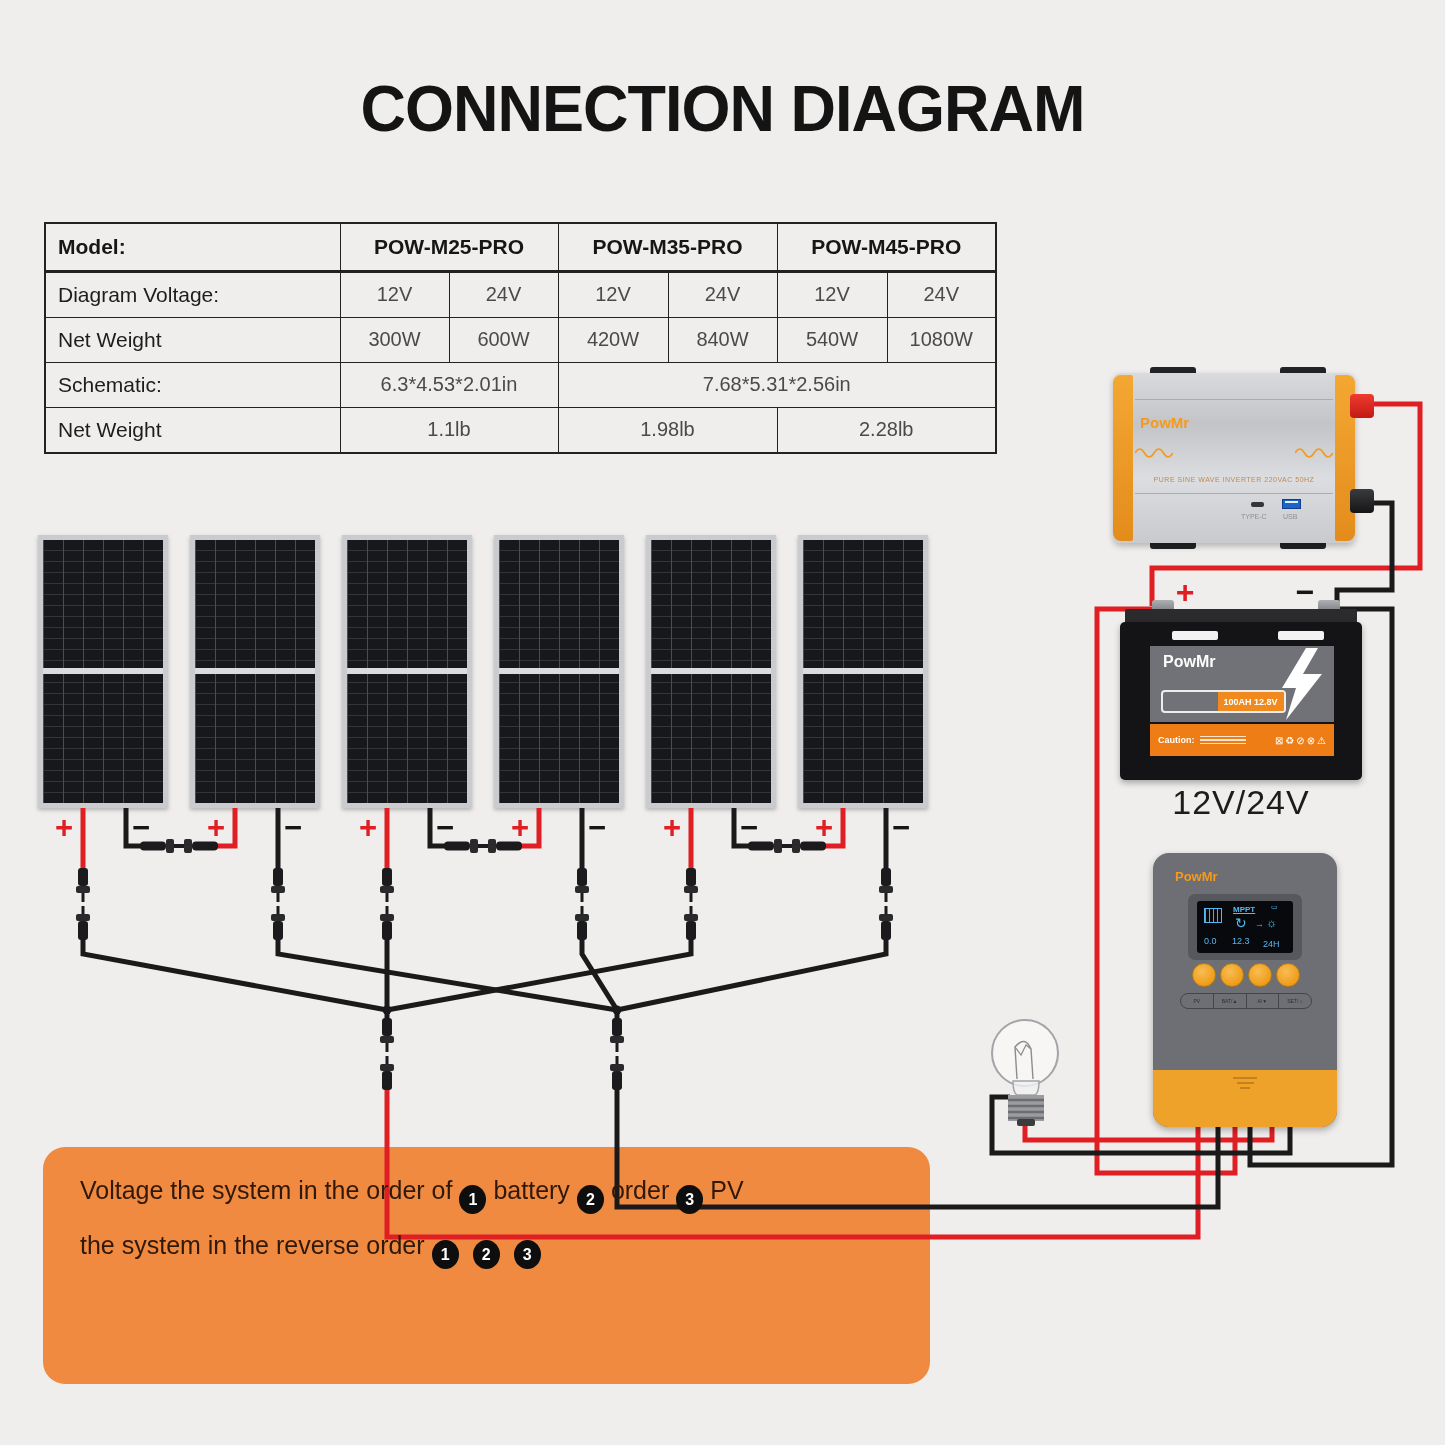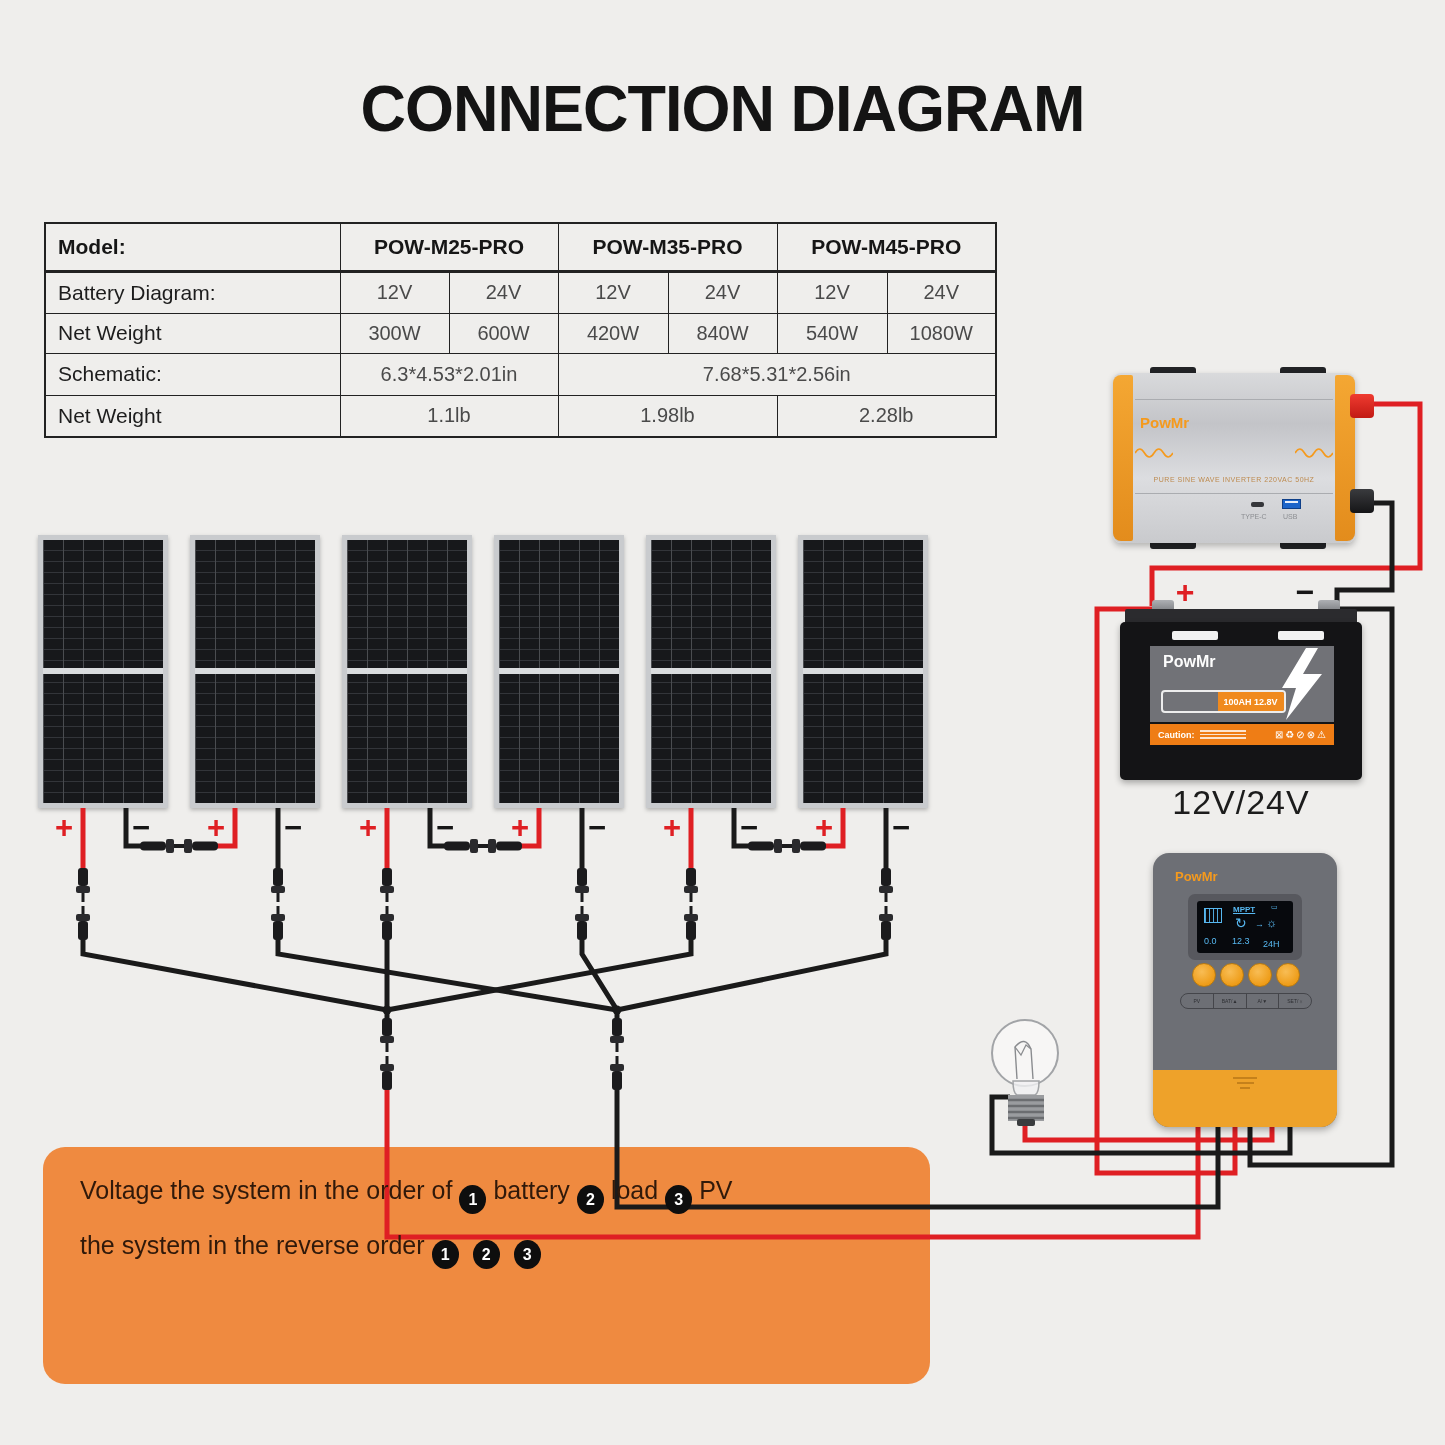--- a/index.html
+++ b/index.html
@@ -15,21 +15,21 @@
   #title{
     left:0;right:0;top:72px;text-align:center;
     font-size:63px;font-weight:bold;letter-spacing:-1px;color:#141414;
     transform:scaleY(1.04);
   }
 
   
   #spec-table{left:44px;top:222px;}
   #spec-table table{border-collapse:collapse;table-layout:fixed;width:951px;background:transparent;}
   #spec-table td{border:1.5px solid #222;text-align:center;vertical-align:middle;
-    font-size:20px;color:#4a4a4a;padding:4px;}
+    font-size:20px;color:#4a4a4a;padding:10px;}
   #spec-table td.lbl{text-align:left;padding-left:12px;color:#1d1d1d;font-size:21px;}
   #spec-table tr.model-row td{font-weight:bold;color:#161616;font-size:21px;border-bottom-width:3px;}
   #spec-table table{border:2px solid #222;}
 
   
   .panel{
     top:535px;width:130px;height:273px;box-sizing:border-box;
     border:5px solid #c9cbce;background-color:#17181b;
     box-shadow:0 2px 4px rgba(0,0,0,.25);
     background-image:
@@ -94,21 +94,21 @@
   .bat-bolt{position:absolute;top:0;width:22px;height:13px;background:linear-gradient(180deg,#aeb0b4,#77797d);border-radius:3px;}
   .bat-plate{position:absolute;left:5px;top:9px;width:232px;height:16px;background:#2b2b2e;border-radius:2px;}
   .bat-body{position:absolute;left:0;top:22px;width:242px;height:158px;background:#141416;border-radius:5px;
     box-shadow:0 3px 6px rgba(0,0,0,.3);}
   .bat-slot{position:absolute;top:31px;width:46px;height:9px;background:#f2f2f2;border-radius:2px;}
   .bat-label{position:absolute;left:30px;top:46px;width:184px;height:76px;background:#717277;}
   .bat-label .brand{position:absolute;left:13px;top:7px;font-size:16px;font-weight:bold;color:#fdfdfd;}
   .bat-pill{position:absolute;left:11px;top:44px;height:19px;display:flex;border:2px solid #ededed;border-radius:4px;overflow:hidden;}
   .bat-pill .chem{background:#3f4045;color:#fff;font-size:10px;font-weight:bold;display:flex;align-items:center;padding:0 7px;margin-top:32px;}
   .bat-pill .cap{background:#f08a1e;color:#fff;font-size:9px;font-weight:bold;display:flex;align-items:center;padding:0 6px;}
-  .bat-caution{position:absolute;left:30px;top:124px;width:184px;height:21px;background:#ef7d15;
+  .bat-caution{position:absolute;left:30px;top:124px;width:184px;height:32px;background:#ef7d15;
     display:flex;align-items:center;}
   .bat-caution .cap-word{font-size:9px;font-weight:bold;color:#fff;margin-left:8px;}
   .bat-caution .fine{flex:1;margin-left:5px;}
   .bat-caution .fine i{display:block;height:1.5px;background:rgba(255,255,255,.8);margin:2px 0;width:46px;}
   .bat-caution .icons{font-size:10px;color:#fff;letter-spacing:2px;margin-right:6px;}
   #battery-voltage{left:1120px;top:783px;width:242px;text-align:center;
     font-size:34px;color:#1c1c1c;letter-spacing:1px;}
   .bat-pol{font-size:32px;font-weight:bold;width:36px;text-align:center;top:574px;}
 
   
@@ -154,21 +154,21 @@
           <col style="width:109px">
         </colgroup>
       <tbody>
           <tr class="model-row" style="height:48px">
         <td class="lbl">Model:</td>
         <td colspan="2">POW-M25-PRO</td>
         <td colspan="2">POW-M35-PRO</td>
         <td colspan="2">POW-M45-PRO</td>
       </tr>
       <tr style="height:42px">
-        <td class="lbl">Battery Diagram:</td>
+        <td class="lbl">Diagram Voltage:</td>
         <td>12V</td>
         <td>24V</td>
         <td>12V</td>
         <td>24V</td>
         <td>12V</td>
         <td>24V</td>
       </tr>
       <tr style="height:40px">
         <td class="lbl">Net Weight</td>
         <td>300W</td>
@@ -288,21 +288,21 @@
 
     <g>
       <circle cx="1163" cy="611" r="8" fill="#95979b" stroke="#4e5054" stroke-width="1.5"></circle>
       <circle cx="1163" cy="611" r="3" fill="#43454a"></circle>
       <circle cx="1329" cy="611" r="8" fill="#95979b" stroke="#4e5054" stroke-width="1.5"></circle>
       <circle cx="1329" cy="611" r="3" fill="#43454a"></circle>
     </g>
   </svg>
 
   <div id="instruction-text" class="abs">
-    <div><span>Voltage the system in the order of</span><span class="step-badge">1</span><span>battery</span><span class="step-badge">2</span><span>load</span><span class="step-badge">3</span><span>PV</span>
+    <div><span>Voltage the system in the order of</span><span class="step-badge">1</span><span>battery</span><span class="step-badge">2</span><span>order</span><span class="step-badge">3</span><span>PV</span>
     </div>
     <div><span>the system in the reverse order</span><span class="step-badge">1</span><span class="step-badge">2</span><span class="step-badge">3</span>
     </div>
   </div>
 
   <div id="inverter" class="abs device">
     <div class="inv-foot" style="left:37px;top:-6px"></div>
     <div class="inv-foot" style="left:167px;top:-6px"></div>
     <div class="inv-foot" style="left:37px;bottom:-6px"></div>
     <div class="inv-foot" style="left:167px;bottom:-6px"></div>

